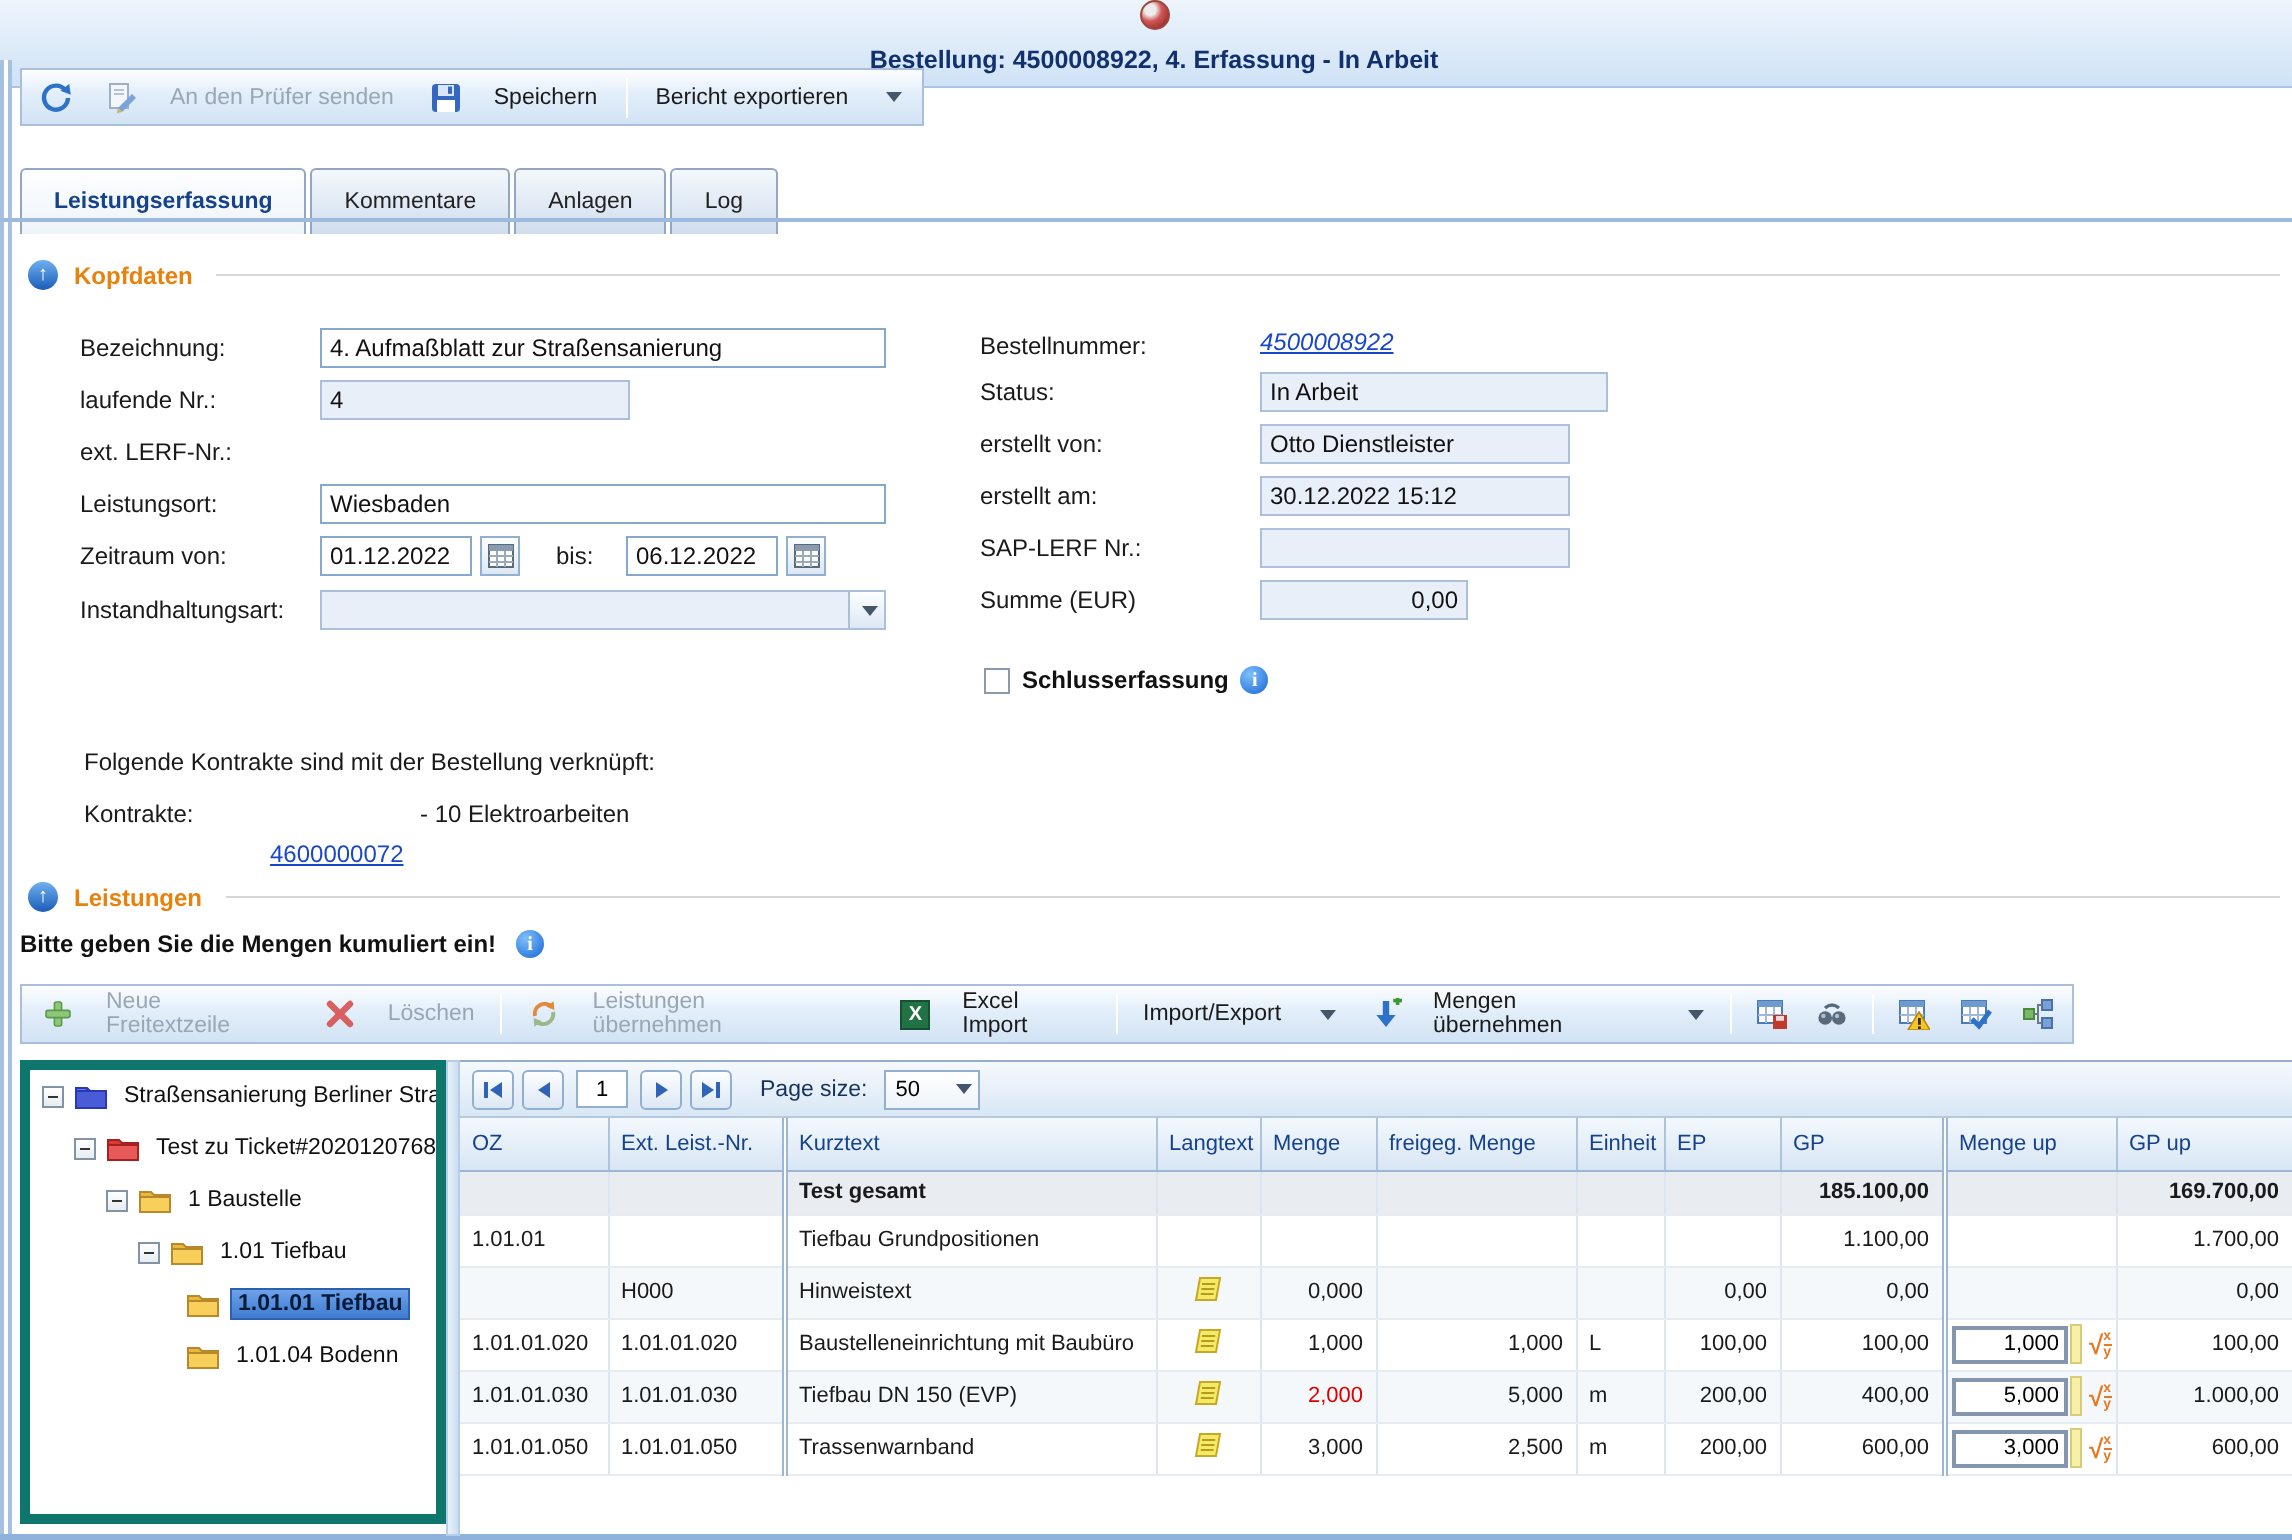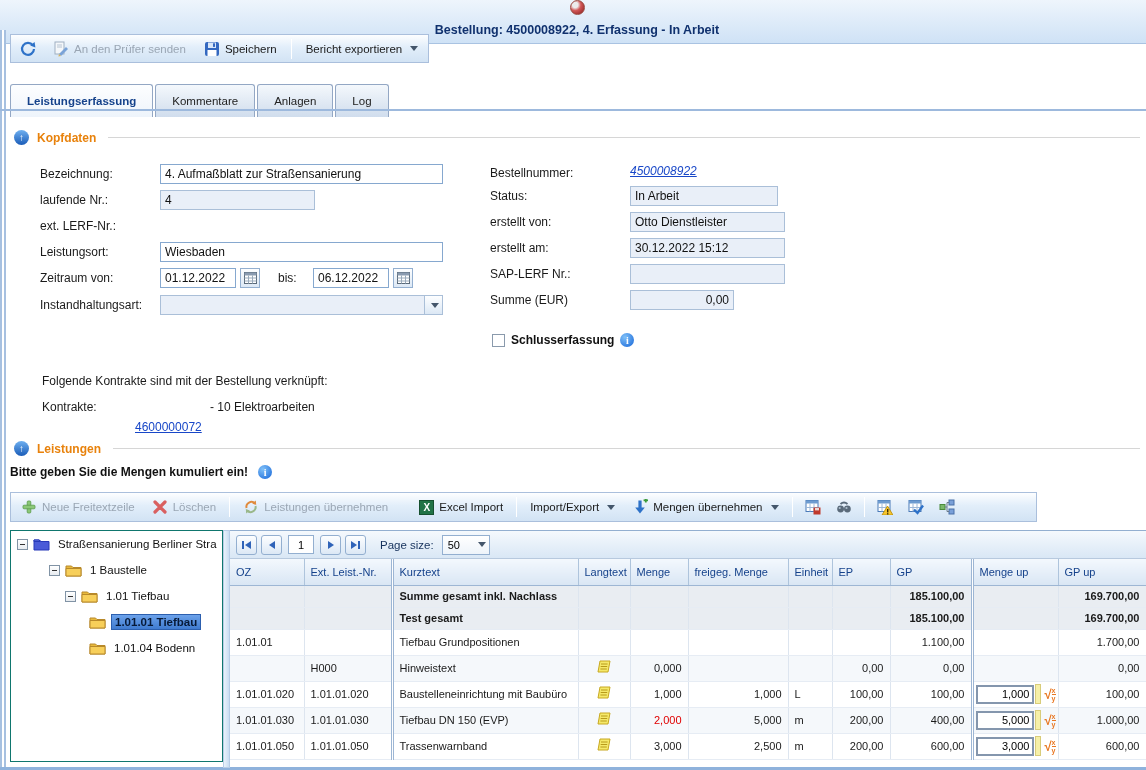--- a/index.html
+++ b/index.html
@@ -14,21 +14,21 @@
   .titlebar { position:absolute; top:0; left:0; width:100%; height:44px;
     background:linear-gradient(#eef5fc,#cfe2f6); border-bottom:1px solid #a9c3e2;
     display:flex; align-items:center; padding-left:8px; gap:8px;flex-direction:column; }
   .orb { width:15px; height:15px; border-radius:50%;
     background:radial-gradient(circle at 32% 30%, #ececec 0 22%, #d25858 45%, #8c1f1f 95%); border:1px solid #99493f; }
   .title-text { font-size:12.5px; font-weight:bold; color:#10316e; }
 
   
   .toolbar1 { position:absolute; top:34px; left:10px; height:29px; display:inline-flex; align-items:center;
     border:1px solid #aabfdc; background:linear-gradient(#fdfeff,#e2eefa 45%,#d2e3f4); padding:0 6px; gap:10px; }
-  .tbtn { display:inline-flex; align-items:center; gap:5px; font-size:11.5px; color:#1a1a1a; padding:2px 4px; cursor:pointer; }
+  .tbtn { display:inline-flex; align-items:center; gap:16px; font-size:11.5px; color:#1a1a1a; padding:2px 4px; cursor:pointer; }
   .tbtn.disabled { color:#9aa6b4; cursor:default; }
   .tsep { width:1px; height:20px; background:#b9cbe0; border-right:1px solid #fff; }
   .caret { width:0; height:0; border-left:4px solid transparent; border-right:4px solid transparent; border-top:5px solid #44566b; margin-left:3px; }
   .icon16 { width:16px; height:16px; display:inline-block; flex:0 0 auto; }
 
   
   .tabstrip { position:absolute; top:84px; left:10px; height:25px; display:flex; gap:2px; }
   .tab { height:25px; padding:16px 16px; display:flex; align-items:center; font-size:11.5px; color:#222;
     background:linear-gradient(#f4f8fc,#d0dded); border:1px solid #93a7c4; border-bottom:none; border-radius:3px 3px 0 0; cursor:pointer; }
   .tab.active { background:linear-gradient(#fdfeff,#eef4fb); color:#15428b; font-weight:bold; }
@@ -63,21 +63,21 @@
   .plain { position:absolute; font-size:12px; color:#1a1a1a; }
 
   
   .toolbar2 { position:absolute; top:492px; left:10px; width:1027px; height:30px; display:flex; align-items:center;
     border:1px solid #aabfdc; background:linear-gradient(#fdfeff,#e2eefa 45%,#d2e3f4); padding:0 6px; gap:9px; font-size:11.5px; }
   .ibtn { width:22px; height:22px; border:1px solid transparent; display:flex; align-items:center; justify-content:center; cursor:pointer; }
   .xls-ico { width:15px; height:15px; background:#217346; border:1px solid #16502f; color:#fff; font-size:10px; font-weight:bold;
     display:inline-flex; align-items:center; justify-content:center; }
 
   
-  .tree-panel { position:absolute; top:530px; left:10px; width:213px; height:232px; border:1px solid #0f766e; background:#fff; overflow:hidden; }
+  .tree-panel { position:absolute; top:530px; left:10px; width:213px; height:232px; border:5px solid #0f766e; background:#fff; overflow:hidden; }
   .splitter { position:absolute; top:530px; left:223px; width:7px; height:238px; background:linear-gradient(90deg,#e9f2fb,#c9ddf2); border:1px solid #b7cce6; cursor:col-resize; }
   .tree-item { display:flex; align-items:center; height:26px; white-space:nowrap; font-size:11.5px; color:#111; cursor:pointer; }
   .expander { width:11px; height:11px; border:1px solid #8193a5; background:linear-gradient(#fff,#e8ecf0); position:relative; flex:0 0 auto; margin-right:5px; cursor:pointer; }
   .expander::after { content:""; position:absolute; left:2px; top:4px; width:5px; height:1px; background:#333; }
   .folder { width:17px; height:14px; margin-right:5px; flex:0 0 auto; }
   .tree-label { padding:1px 3px; }
   .tree-item.selected .tree-label { background:linear-gradient(#6ca2ea,#3f7bd0); border:1px solid #2c5fae; color:#071a38; font-weight:bold; }
 
   
   .grid-area { position:absolute; top:530px; left:230px; width:916px; height:236px; border-top:1px solid #93afd0; background:#fff; }
@@ -221,21 +221,21 @@
   <div class="combo" style="left:160px; top:295px; width:283px;">
     <span class="cfield"></span>
     <span class="cbtn">
         <span class="caret"></span>
       </span>
   </div>
 
   <span class="flabel" style="left:490px; top:166px;">Bestellnummer:</span>
   <span class="link" style="position:absolute; left:630px; top:164px;font-style:italic;">4500008922</span>
   <span class="flabel" style="left:490px; top:189px;">Status:</span>
-  <input class="tinput dis" style="left: 630px; top: 186px; width: 148px;" disabled="" value="In Arbeit">
+  <input class="tinput dis" style="left: 630px; top: 186px; width: 174px;" disabled="" value="In Arbeit">
   <span class="flabel" style="left:490px; top:215px;">erstellt von:</span>
   <input class="tinput dis" style="left: 630px; top: 212px; width: 155px;" disabled="" value="Otto Dienstleister">
   <span class="flabel" style="left:490px; top:241px;">erstellt am:</span>
   <input class="tinput dis" style="left: 630px; top: 238px; width: 155px;" disabled="" value="30.12.2022 15:12">
   <span class="flabel" style="left:490px; top:267px;">SAP-LERF Nr.:</span>
   <input class="tinput dis" style="left: 630px; top: 264px; width: 155px;" disabled="" value="">
   <span class="flabel" style="left:490px; top:293px;">Summe (EUR)</span>
   <input class="tinput dis num" style="left: 630px; top: 290px; width: 104px;" disabled="" value="0,00">
 
   <div class="chkrow" style="left:492px; top:333px;">
@@ -365,20 +365,28 @@
   </div>
 
   <div class="tree-panel">
     <div class="tree-item" style="padding-left:6px;">
       <span class="expander"></span>
       <svg class="folder" viewBox="0 0 17 14">
           <path d="M1 3 L1 13 L16 13 L16 4.5 L8 4.5 L6.5 3 Z" fill="#4a5bd8" stroke="#2739b8"></path>
           <path d="M1 3 L6 3 L7.5 4.5 L1 4.5 Z" fill="#6a7ae8" stroke="#2739b8"></path>
         </svg>
       <span class="tree-label">Straßensanierung Berliner Stra</span>
+    </div>
+    <div class="tree-item" style="padding-left:22px;">
+      <span class="expander"></span>
+      <svg class="folder" viewBox="0 0 17 14">
+          <path d="M1 3 L1 13 L16 13 L16 4.5 L8 4.5 L6.5 3 Z" fill="#d83a3a" stroke="#a81f1f"></path>
+          <path d="M1 5.5 L16 5.5 L16 13 L1 13 Z" fill="#e85a5a" stroke="#a81f1f"></path>
+        </svg>
+      <span class="tree-label">Test zu Ticket#2020120768</span>
     </div>
     <div class="tree-item" style="padding-left:38px;">
       <span class="expander"></span>
       <svg class="folder" viewBox="0 0 17 14">
           <path d="M1 3 L1 13 L16 13 L16 4.5 L8 4.5 L6.5 3 Z" fill="#e8b93c" stroke="#b8892a"></path>
           <path d="M1 5.5 L16 5.5 L16 13 L1 13 Z" fill="#f7cf5a" stroke="#b8892a"></path>
         </svg>
       <span class="tree-label">1 Baustelle</span>
     </div>
     <div class="tree-item" style="padding-left:54px;">
@@ -455,33 +463,20 @@
           <th>Menge</th>
           <th>freigeg. Menge</th>
           <th>Einheit</th>
           <th>EP</th>
           <th>GP</th>
           <th class="sep">Menge up</th>
           <th>GP up</th>
         </tr>
       </thead>
       <tbody>
-        <tr class="row-sum">
-          <td></td>
-            <td></td>
-          <td class="txt sep">Summe gesamt inkl. Nachlass</td>
-          <td></td>
-            <td></td>
-            <td></td>
-            <td></td>
-            <td></td>
-          <td class="num">185.100,00</td>
-          <td class="sep"></td>
-          <td class="num">169.700,00</td>
-        </tr>
         <tr class="row-sum">
           <td></td>
             <td></td>
           <td class="txt sep">Test gesamt</td>
           <td></td>
             <td></td>
             <td></td>
             <td></td>
             <td></td>
           <td class="num">185.100,00</td>

